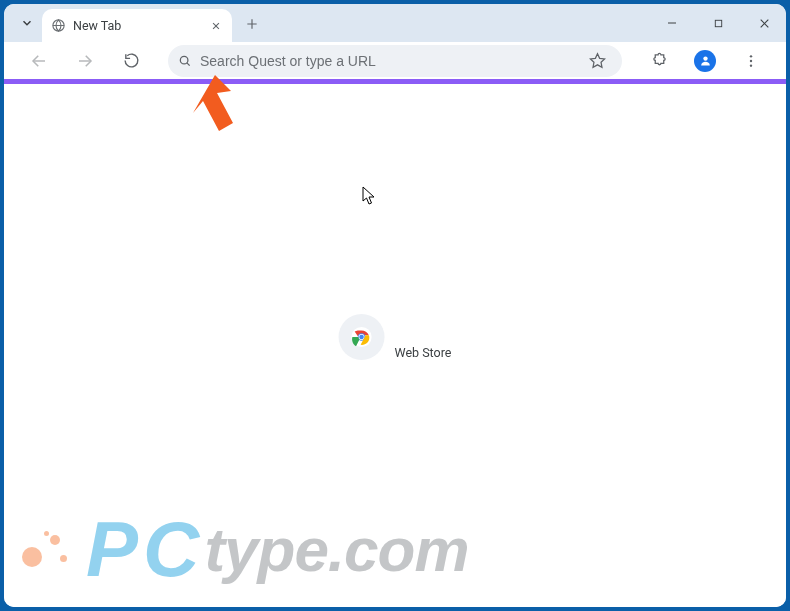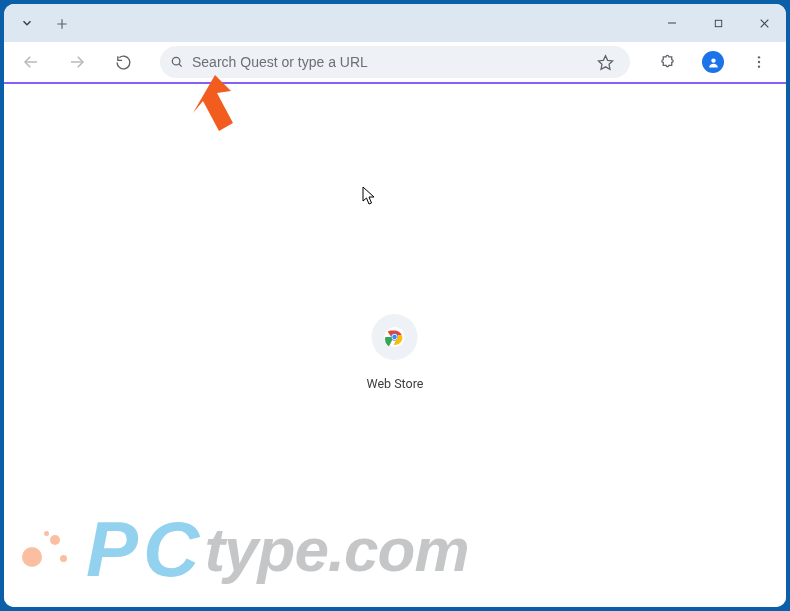--- a/index.html
+++ b/index.html
@@ -92,23 +92,23 @@
   display: flex;
   align-items: center;
   justify-content: center;
   cursor: pointer;
 }
 .toolbar {
   background: #fff;
   height: 42px;
   display: flex;
   align-items: center;
-  padding: 0 12px;
+  padding: 0 20px;
   gap: 16px;
-  border-bottom: 2px solid #8b5cf6;
+  border-bottom: 5px solid #8b5cf6;
 }
 .nav-btn {
   width: 30px;
   height: 30px;
   display: flex;
   align-items: center;
   justify-content: center;
   cursor: pointer;
   border-radius: 50%;
 }
@@ -155,23 +155,23 @@
   flex: 1;
   background: #fff;
   position: relative;
 }
 .shortcut {
   position: absolute;
   left: 50%;
   top: 230px;
   transform: translateX(-50%);
   display: flex;
-  flex-direction: column;
-  align-items: center;
-  gap: 16px;
+  flex-direction: row;
+  align-items: flex-end;
+  gap: 10px;
   cursor: pointer;
 }
 .shortcut-circle {
   width: 46px;
   height: 46px;
   border-radius: 50%;
   background: #eef1f5;
   display: flex;
   align-items: center;
   justify-content: center;
@@ -221,20 +221,36 @@
 </head>
 <body>
 
 <div class="window">
 
   <div class="tabstrip">
     <div class="tab-dropdown">
       <svg width="14" height="14" viewBox="0 0 24 24" fill="none" stroke="#3c4043" stroke-width="2.5">
           <polyline points="6 9 12 15 18 9"></polyline>
         </svg>
+    </div>
+    <div class="tab">
+      <span class="tab-favicon">
+        <svg width="15" height="15" viewBox="0 0 24 24" fill="none" stroke="#6b6f73" stroke-width="1.8">
+            <circle cx="12" cy="12" r="9"></circle>
+            <path d="M3 12h18"></path>
+            <path d="M12 3c2.6 2.5 4 5.6 4 9s-1.4 6.5-4 9c-2.6-2.5-4-5.6-4-9s1.4-6.5 4-9z"></path>
+          </svg>
+      </span>
+      <span class="tab-title">New Tab</span>
+      <span class="tab-close">
+        <svg width="10" height="10" viewBox="0 0 24 24" fill="none" stroke="#5f6368" stroke-width="2.5">
+            <line x1="5" y1="5" x2="19" y2="19"></line>
+            <line x1="19" y1="5" x2="5" y2="19"></line>
+          </svg>
+      </span>
     </div>
     <div class="new-tab-btn">
       <svg width="14" height="14" viewBox="0 0 24 24" fill="none" stroke="#5f6368" stroke-width="2">
           <line x1="12" y1="4" x2="12" y2="20"></line>
           <line x1="4" y1="12" x2="20" y2="12"></line>
         </svg>
     </div>
     <div class="window-controls">
       <div class="win-btn">
         <svg width="12" height="12" viewBox="0 0 24 24" stroke="#3c4043" stroke-width="2">

